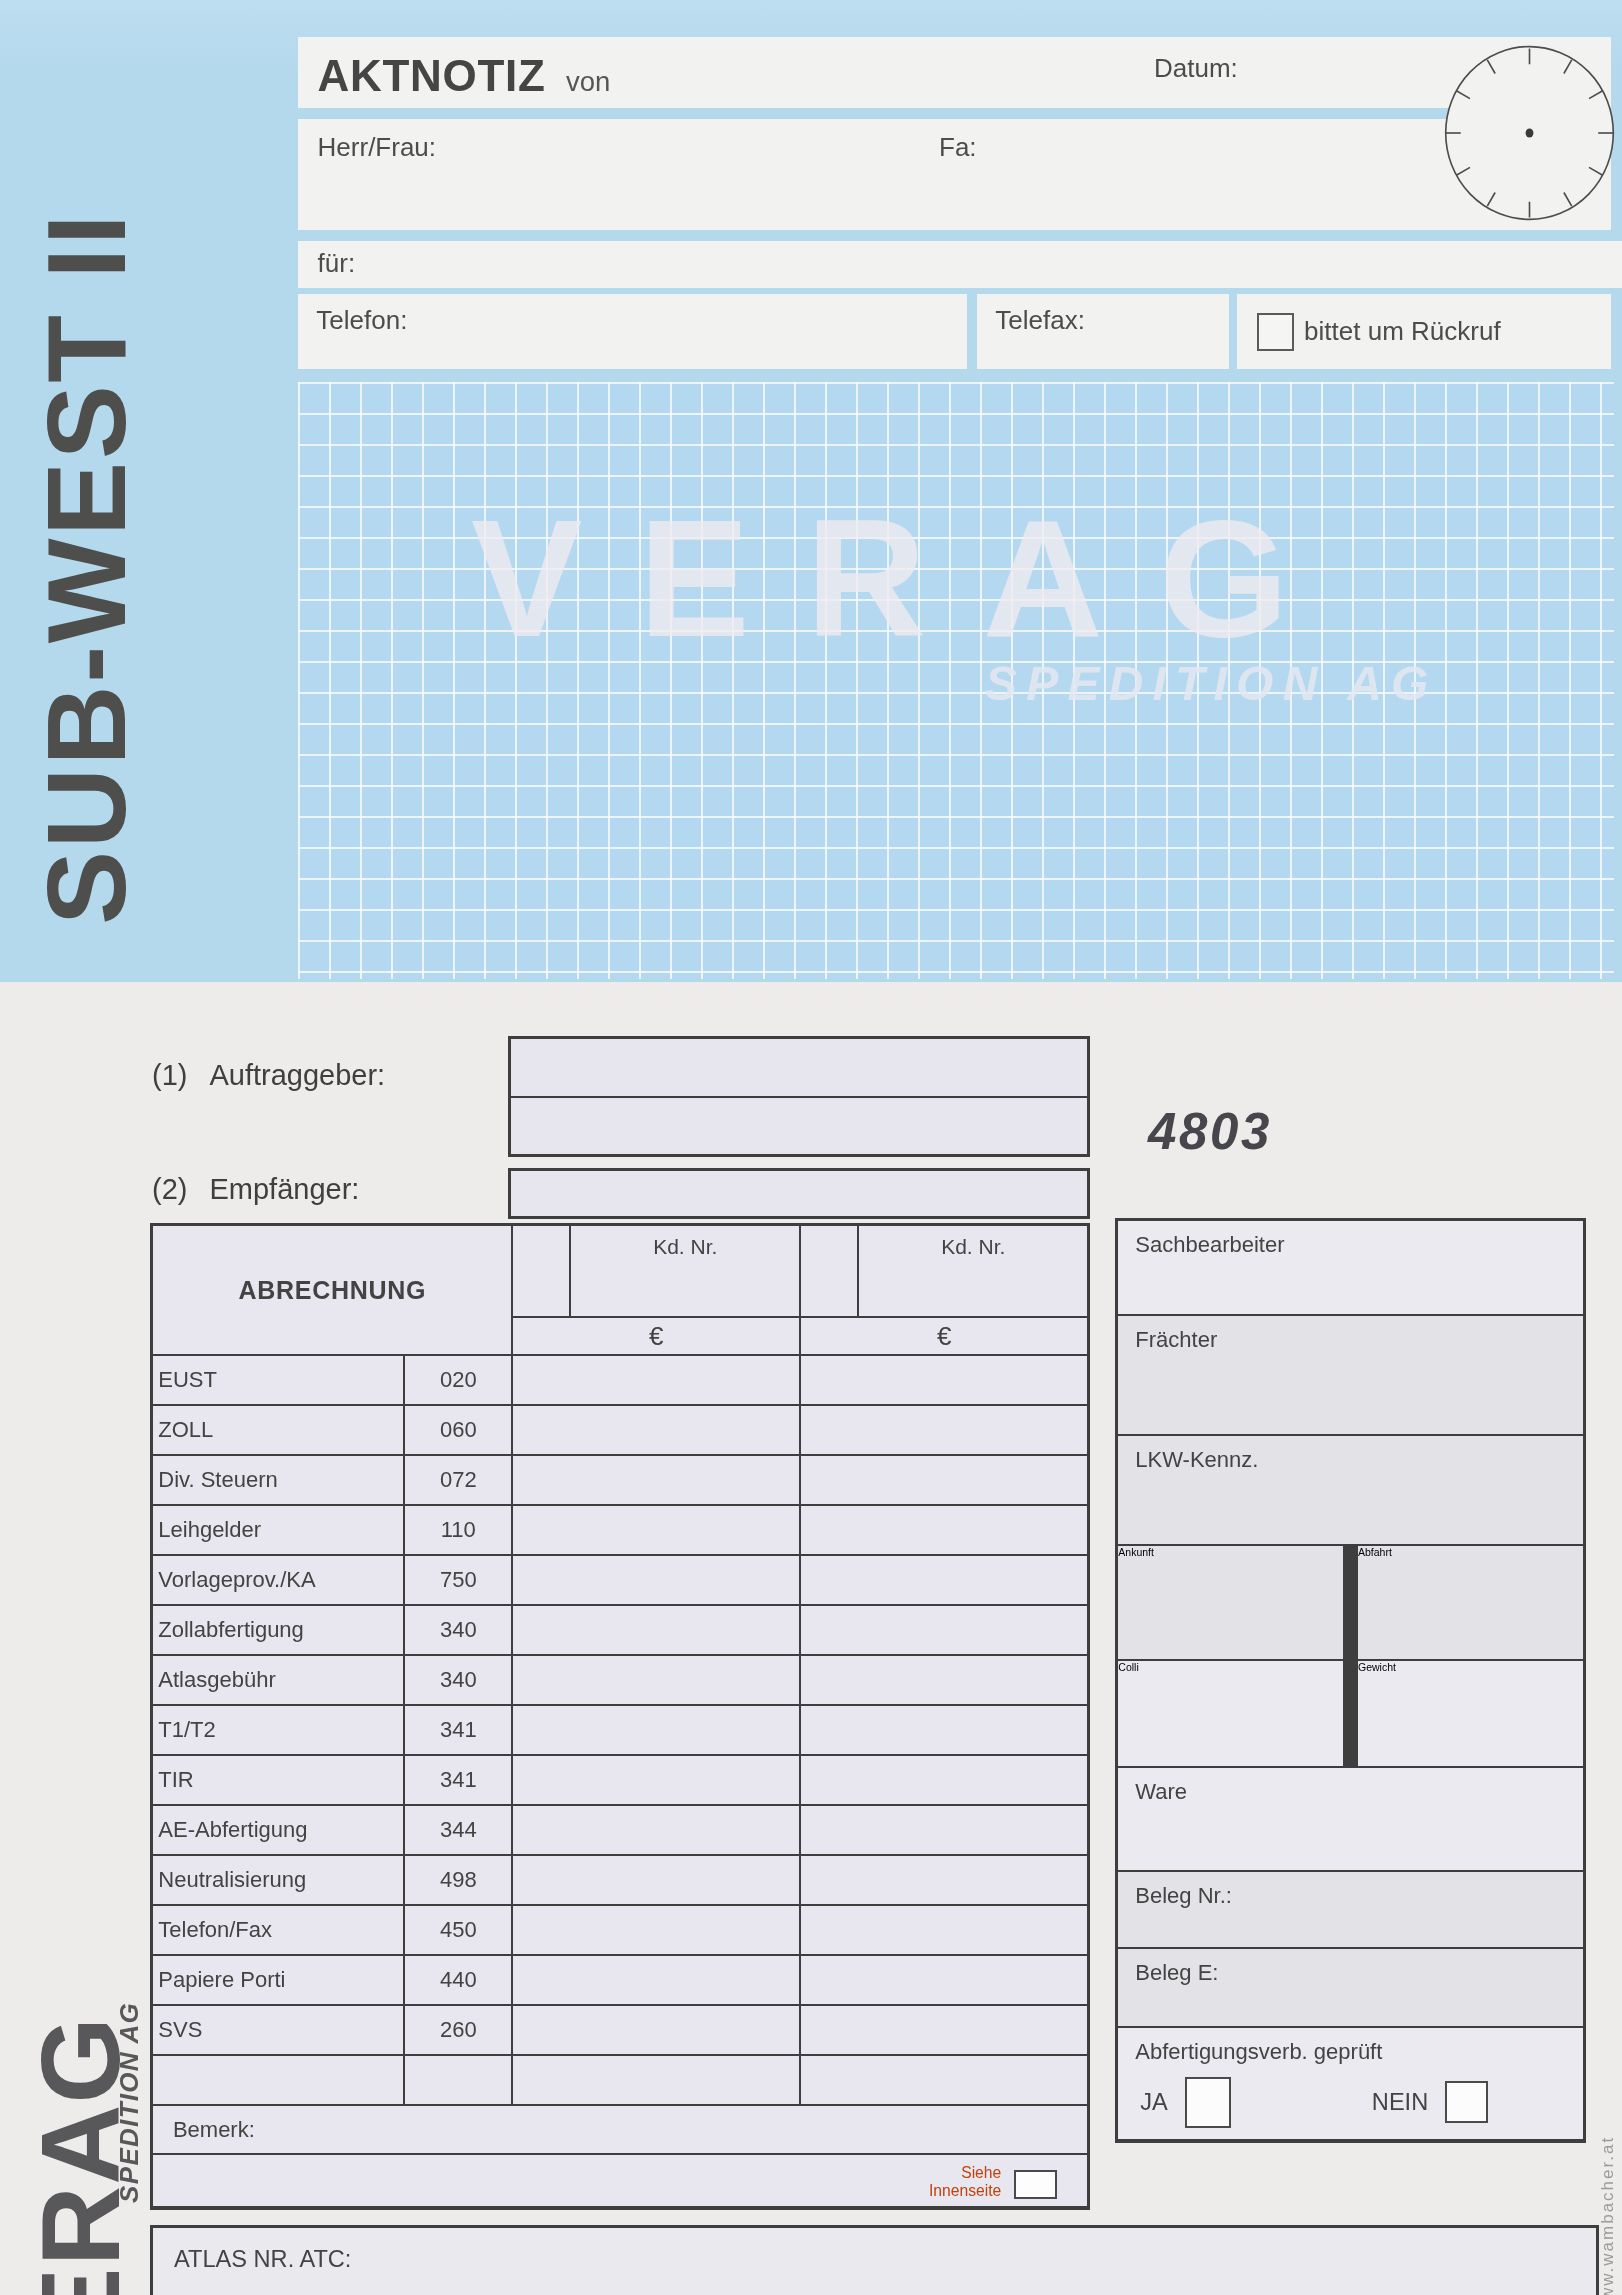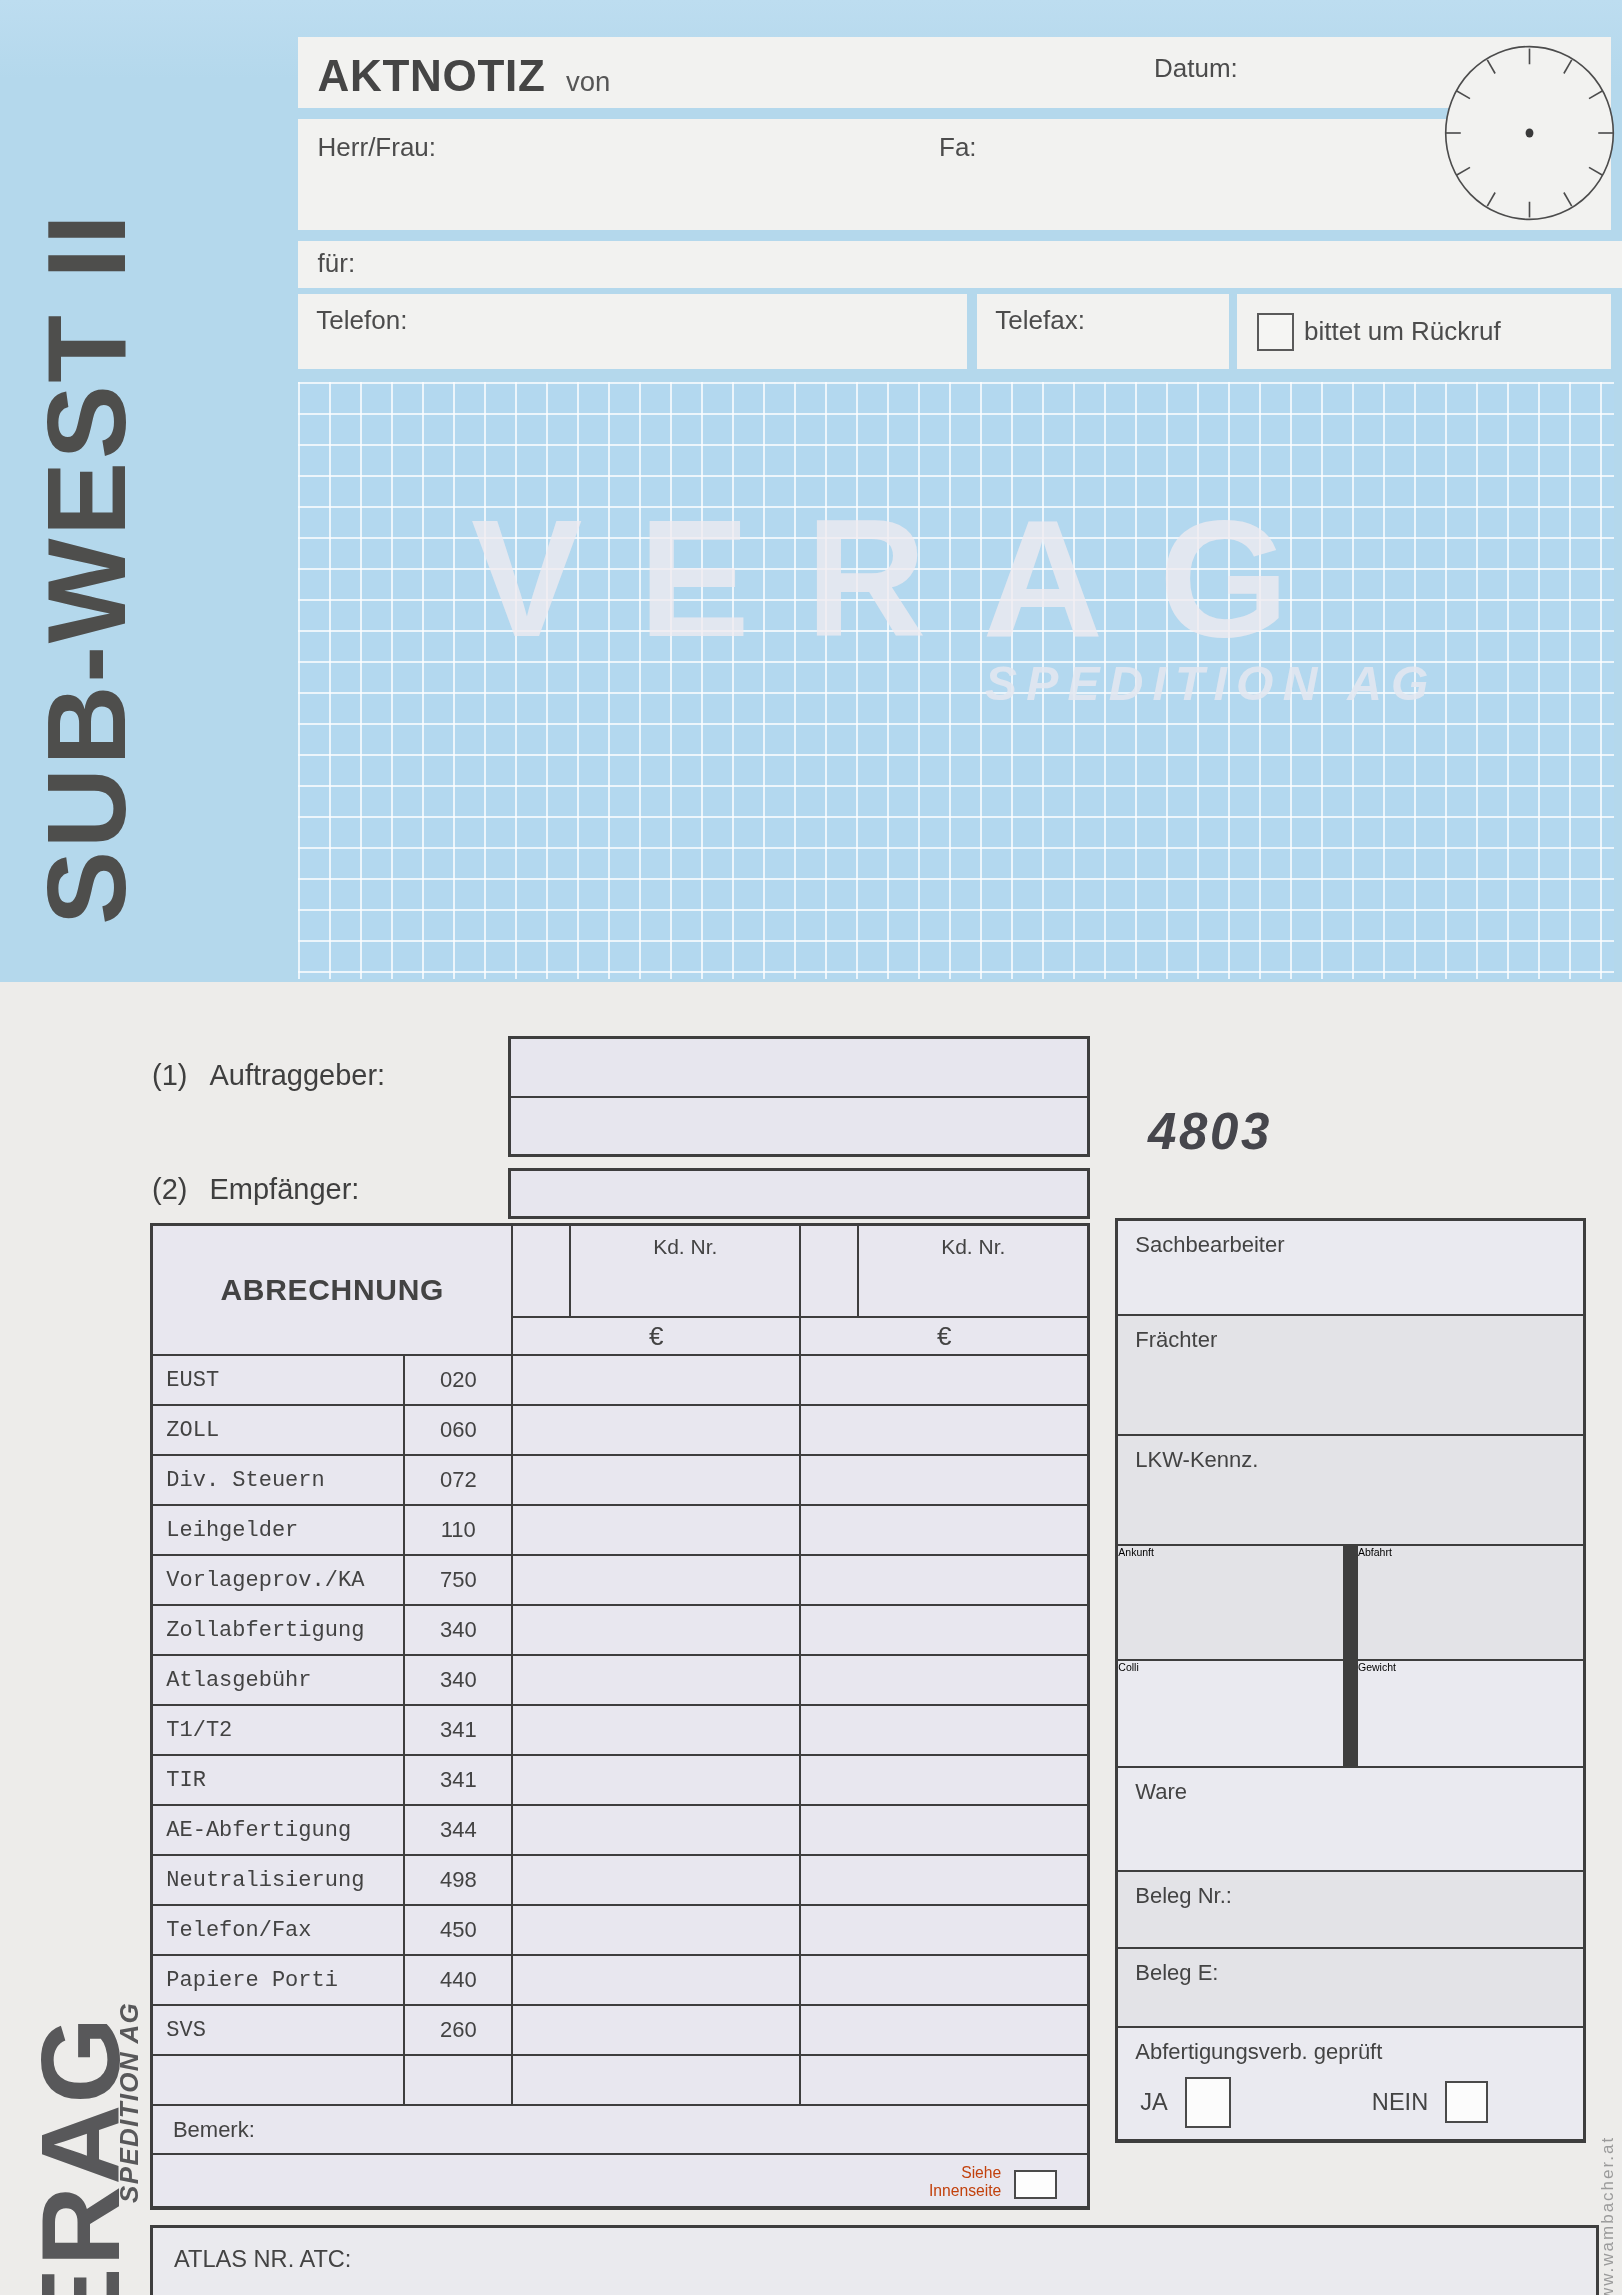--- a/index.html
+++ b/index.html
@@ -53,24 +53,24 @@
   .inbox .cell{background:#e7e6ee;flex:1;}
   .form-number{position:absolute;left:1148px;top:120px;font-size:51px;font-weight:700;
         font-style:italic;color:#46464c;letter-spacing:2.6px;}
   
   .abtable{position:absolute;left:150px;top:241px;width:940px;background:#3e3e3e;
         padding:3.3px;box-sizing:border-box;display:grid;gap:2px;
         grid-template-columns:250px 106px 56px 228px 56px 228px;
         grid-template-rows:90px 36px repeat(15,48px) 47px 51px;}
   .tc{background:#e8e7ef;color:#434343;}
   .tc.head-title{grid-column:1/3;grid-row:1/3;display:flex;align-items:center;justify-content:center;
-        font-size:30px;font-weight:700;letter-spacing:0.7px;}
+        font-size:25px;font-weight:700;letter-spacing:0.7px;}
   .tc.kd{display:flex;justify-content:center;padding-top:9.2px;font-size:21px;}
   .tc.euro{display:flex;justify-content:center;align-items:center;font-size:26px;}
-  .tc.lab{display:flex;align-items:center;padding-left:13px;font-size:22px;font-family:Liberation Mono, monospace;}
+  .tc.lab{display:flex;align-items:center;padding-left:5px;font-size:22px;}
   .tc.code{display:flex;align-items:center;justify-content:center;font-size:22px;}
   .s2a{grid-column:3/5;} .s2b{grid-column:5/7;}
   .full{grid-column:1/7;position:relative;}
   .bemerk-label{position:absolute;left:19.6px;top:50%;transform:translateY(-50%);font-size:22px;}
   .siehe-txt{position:absolute;right:86px;top:9.2px;font-size:15.7px;line-height:17.7px;
         text-align:right;color:#c2410c;}
   .siehe-check{position:absolute;right:30px;top:14.4px;width:43px;height:29px;
         background:#fdfdfd;border:2px solid #4a4a4a;box-sizing:border-box;}
   
   .panel{position:absolute;left:1115px;top:236px;width:471px;background:#3e3e3e;

